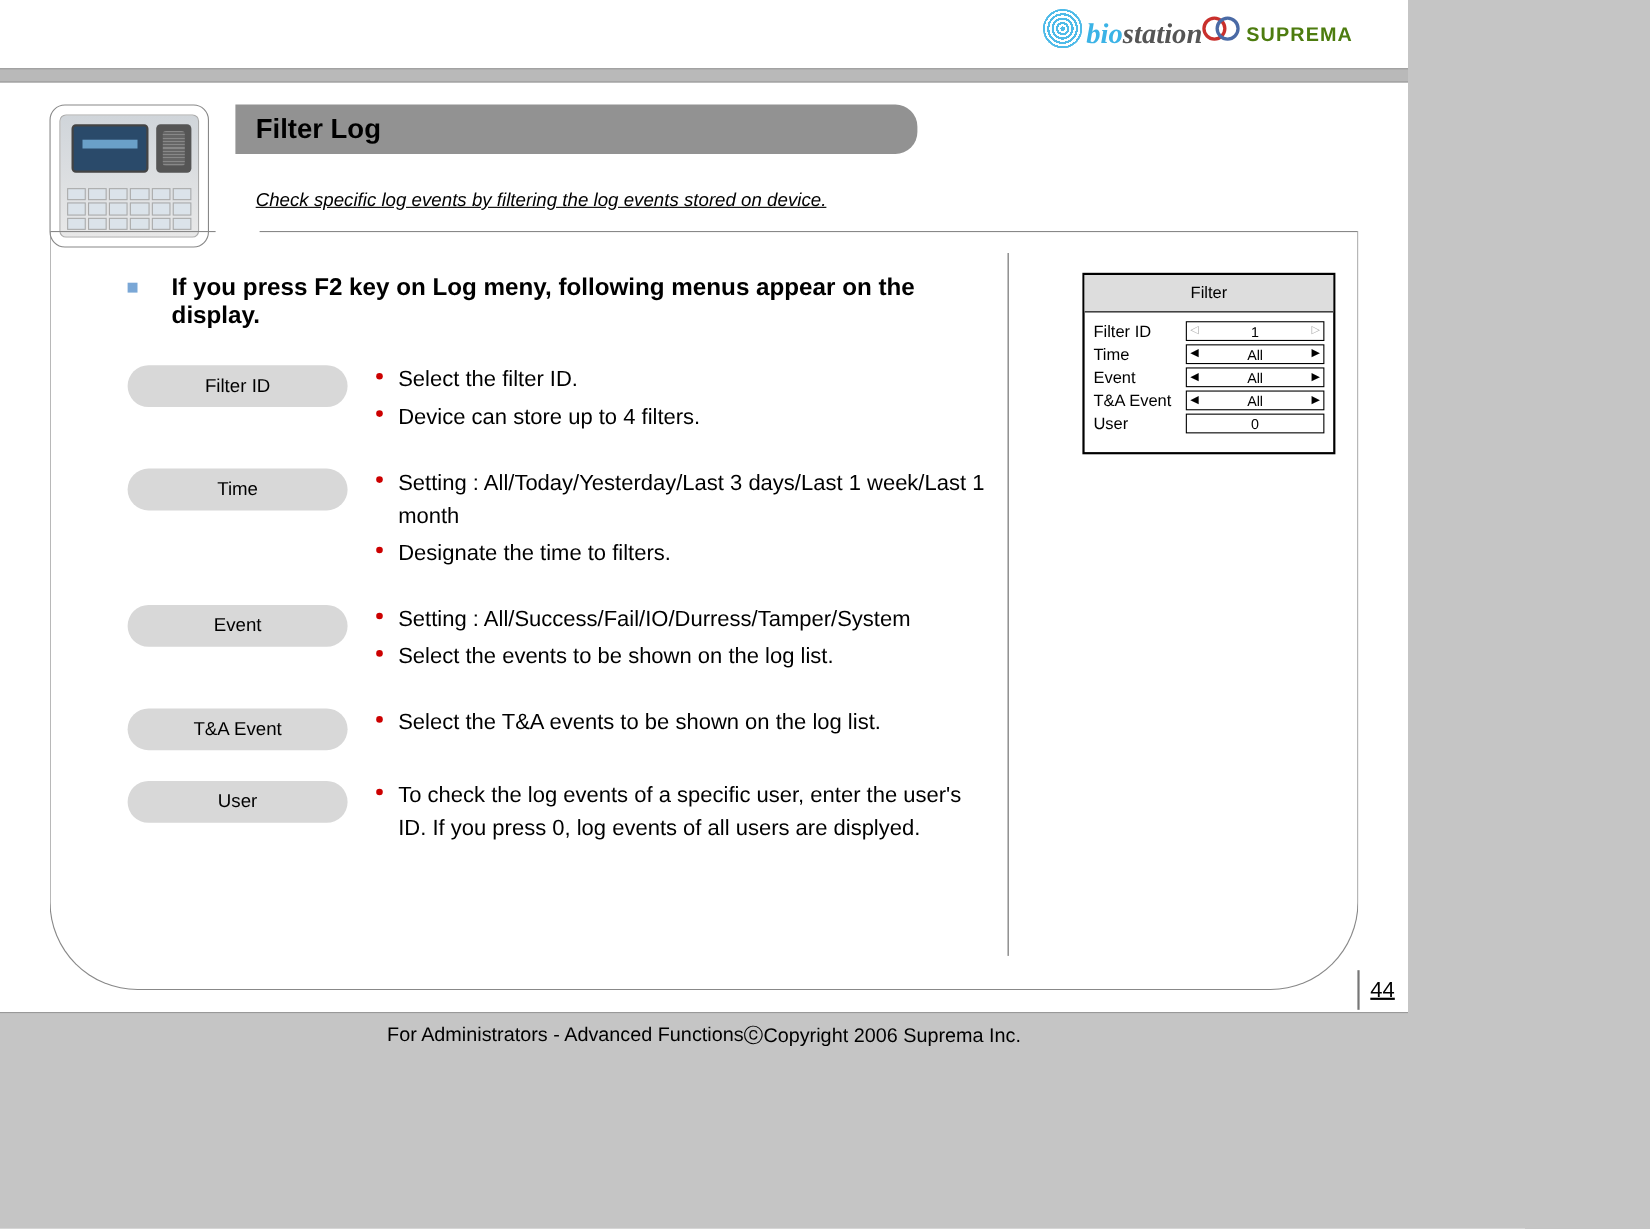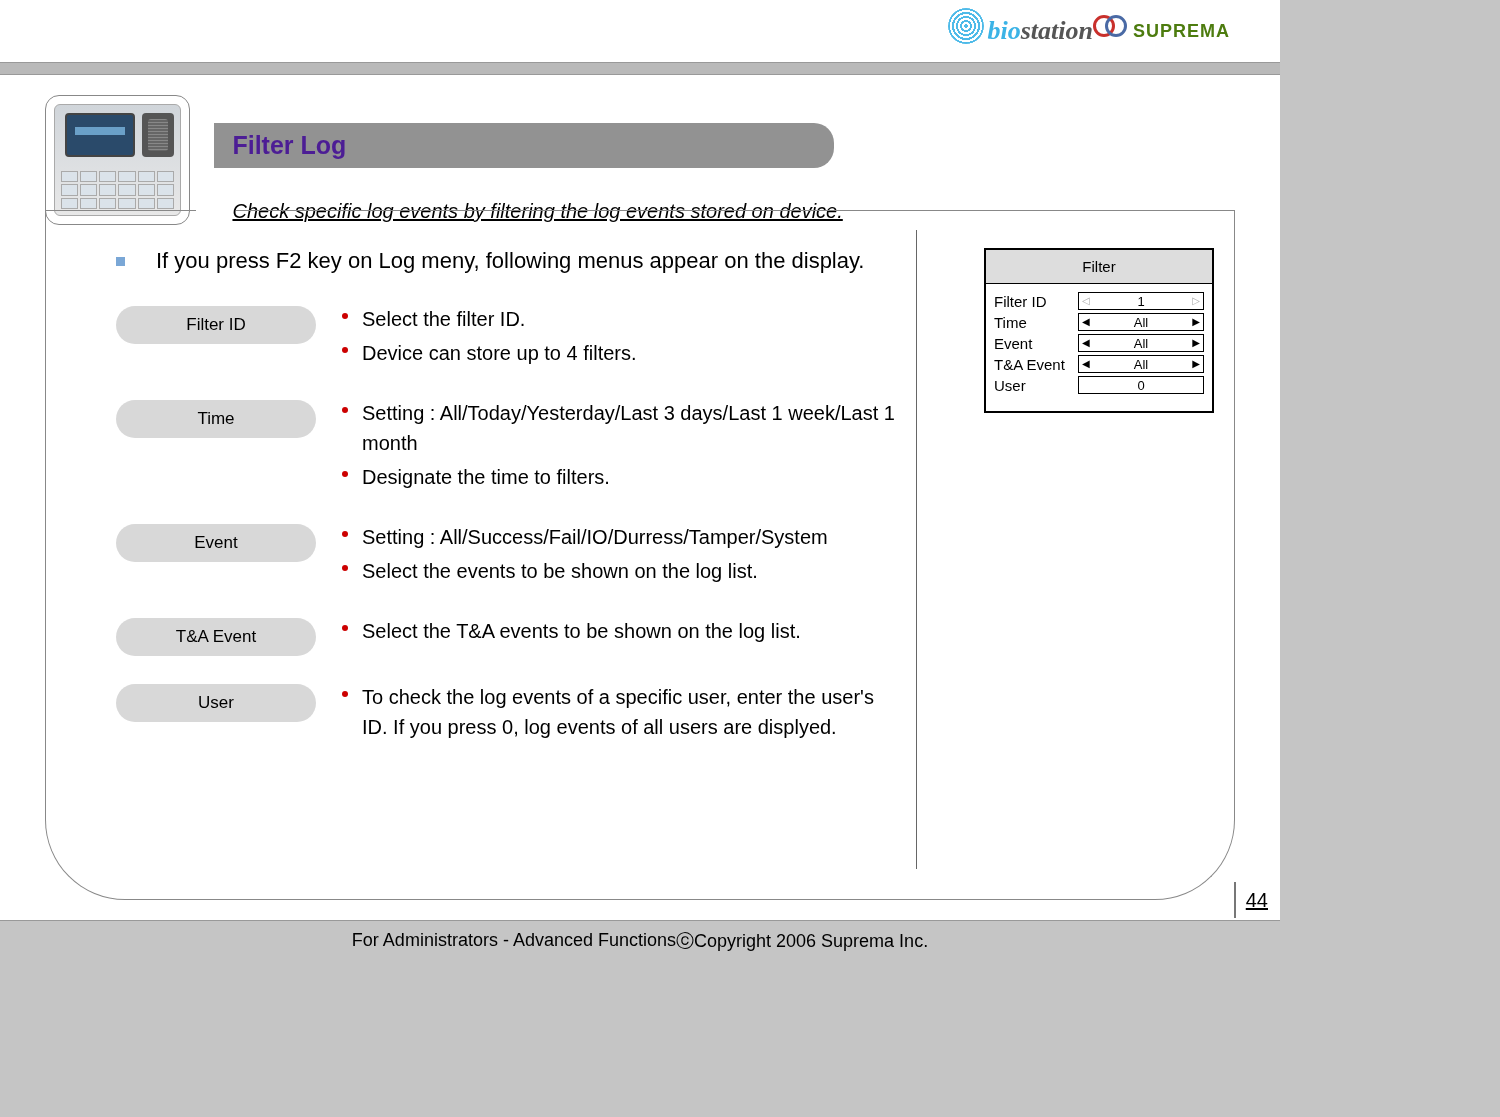--- a/index.html
+++ b/index.html
@@ -141,31 +141,31 @@
   }
 
   .title-block {
     display: inline-block;
     vertical-align: top;
     margin-left: 20px;
     width: 820px;
   }
   .title-pill {
     background: #929292;
-    color: #4c1d95;
+    color: #000000;
     font-size: 25px;
     font-weight: bold;
     padding: 8px 18px;
     border-radius: 0 20px 20px 0;
-    margin-top: 28px;
+    margin-top: 0;
     width: 620px;
   }
   .subtitle {
     font-style: italic;
-    font-size: 20px;
+    font-size: 17px;
     text-decoration: underline;
     margin-top: 32px;
     margin-left: 18px;
   }
 
   .content-panel {
     position: absolute;
     top: 210px;
     left: 45px;
     right: 45px;
@@ -184,21 +184,21 @@
   }
   .content-panel .top-right-border {
     position: absolute;
     top: 0; right: 0;
     left: 190px;
     border-top: 1px solid #888;
   }
 
   .intro {
     font-size: 22px;
-    font-weight: normal;
+    font-weight: bold;
     margin-left: 50px;
     margin-top: 10px;
     max-width: 720px;
     position: relative;
   }
   .intro::before {
     content: "";
     position: absolute;
     left: -40px;
     top: 9px;

